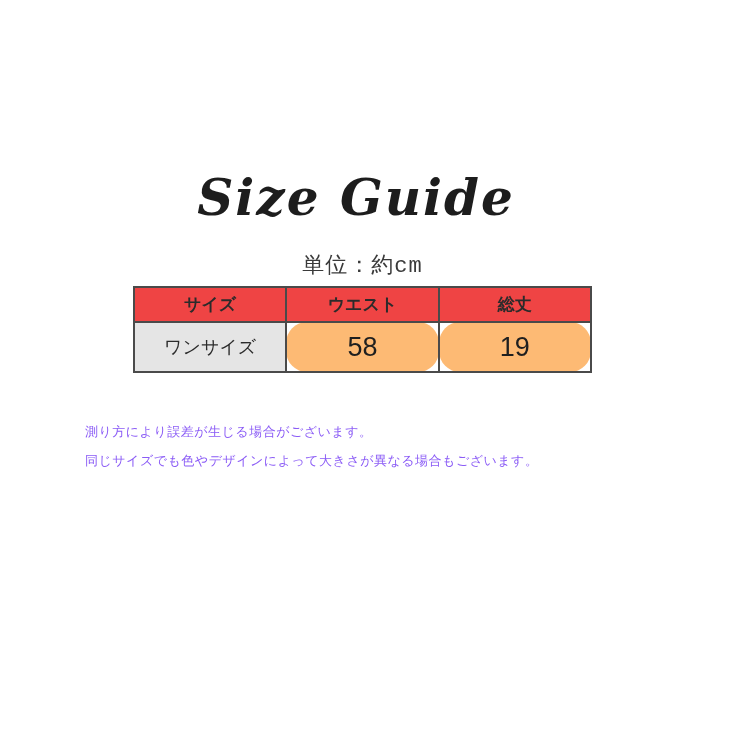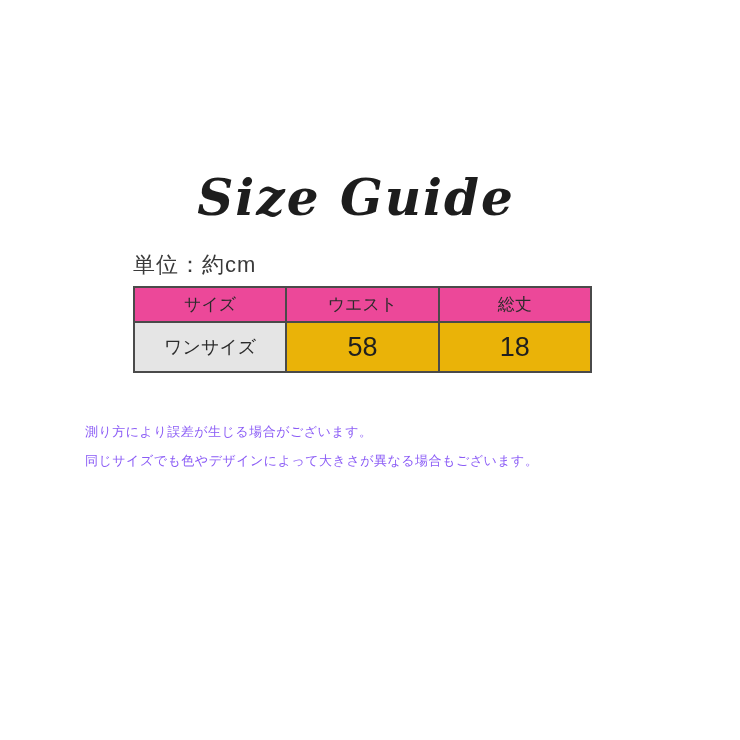--- a/index.html
+++ b/index.html
@@ -27,60 +27,62 @@
     font-size: 50px;
     letter-spacing: 2px;
     color: #1d1d1d;
     white-space: nowrap;
   }
   .unit-label {
     position: absolute;
     top: 250px;
     left: 133px;
     width: 459px;
-    text-align: left;
+    text-align: center;
     font-size: 22px;
     color: #3a3a3a;
     letter-spacing: 1px;
+    font-family: Liberation Mono, monospace;
   }
   table.size-table {
     position: absolute;
     top: 286px;
     left: 133px;
     width: 459px;
     border-collapse: collapse;
     table-layout: fixed;
   }
   table.size-table th,
   table.size-table td {
     border: 2px solid #4a4a4a;
     text-align: center;
     vertical-align: middle;
     padding: 0;
   }
   table.size-table th {
-    background: #ec4899;
+    background: #ef4444;
     height: 33px;
     font-size: 17px;
-    font-weight: 400;
+    font-weight: 700;
     color: #2b2b2b;
   }
   td.size-name {
     background: #e5e5e5;
     height: 48px;
     font-size: 18px;
     font-weight: 400;
     color: #2b2b2b;
   }
   td.measure {
-    background: #eab308;
+    background: #fdba74;
     height: 48px;
     font-size: 27px;
     font-weight: 400;
     color: #1f1f1f;
+    border-radius: 21px;
   }
   .notes {
     position: absolute;
     top: 417px;
     left: 85px;
     width: 600px;
     font-size: 13px;
     line-height: 29px;
     color: #8b5cf6;
     letter-spacing: 0.5px;
@@ -103,21 +105,21 @@
       <tr>
         <th>サイズ</th>
         <th>ウエスト</th>
         <th>総丈</th>
       </tr>
     </thead>
     <tbody>
       <tr>
         <td class="size-name">ワンサイズ</td>
         <td class="measure">58</td>
-        <td class="measure">18</td>
+        <td class="measure">19</td>
       </tr>
     </tbody>
   </table>
 
   <div class="notes">
     <div class="note-line">測り方により誤差が生じる場合がございます。</div>
     <div class="note-line">同じサイズでも色やデザインによって大きさが異なる場合もございます。</div>
   </div>
 
 </div>

